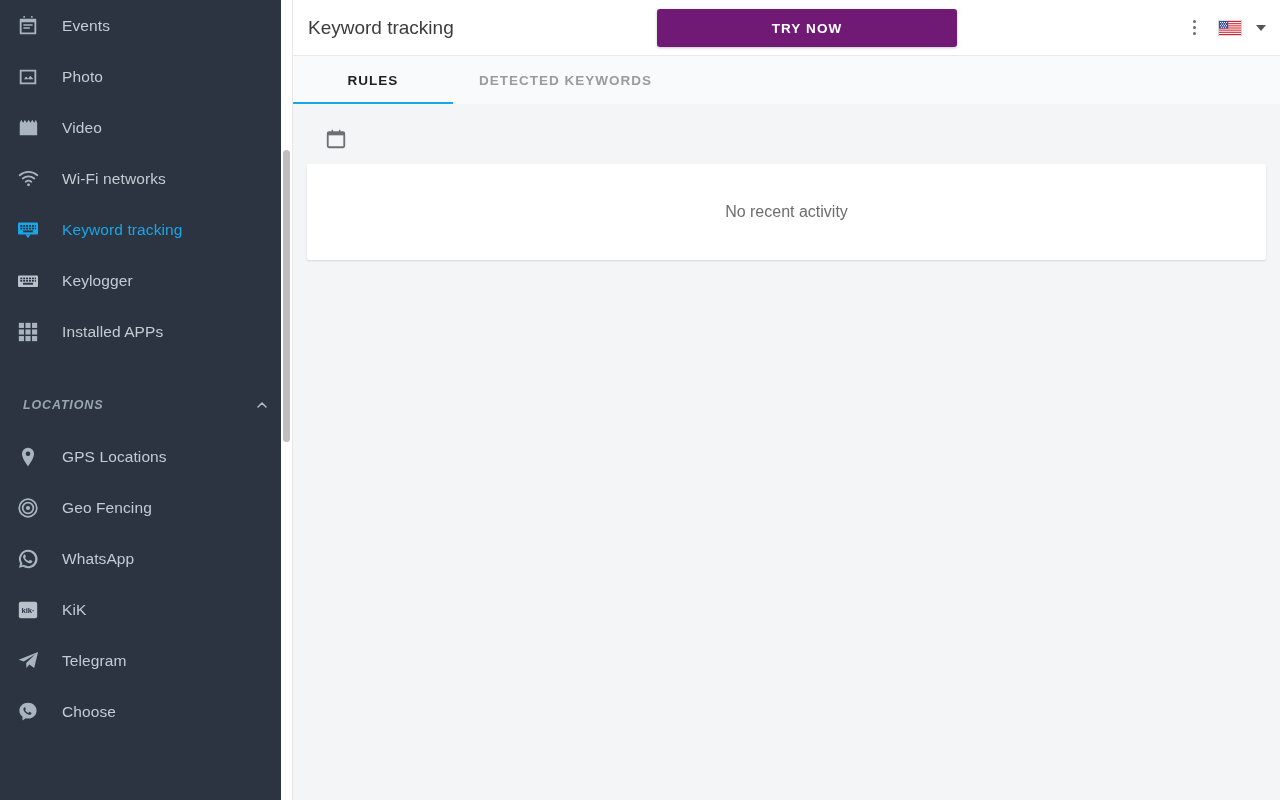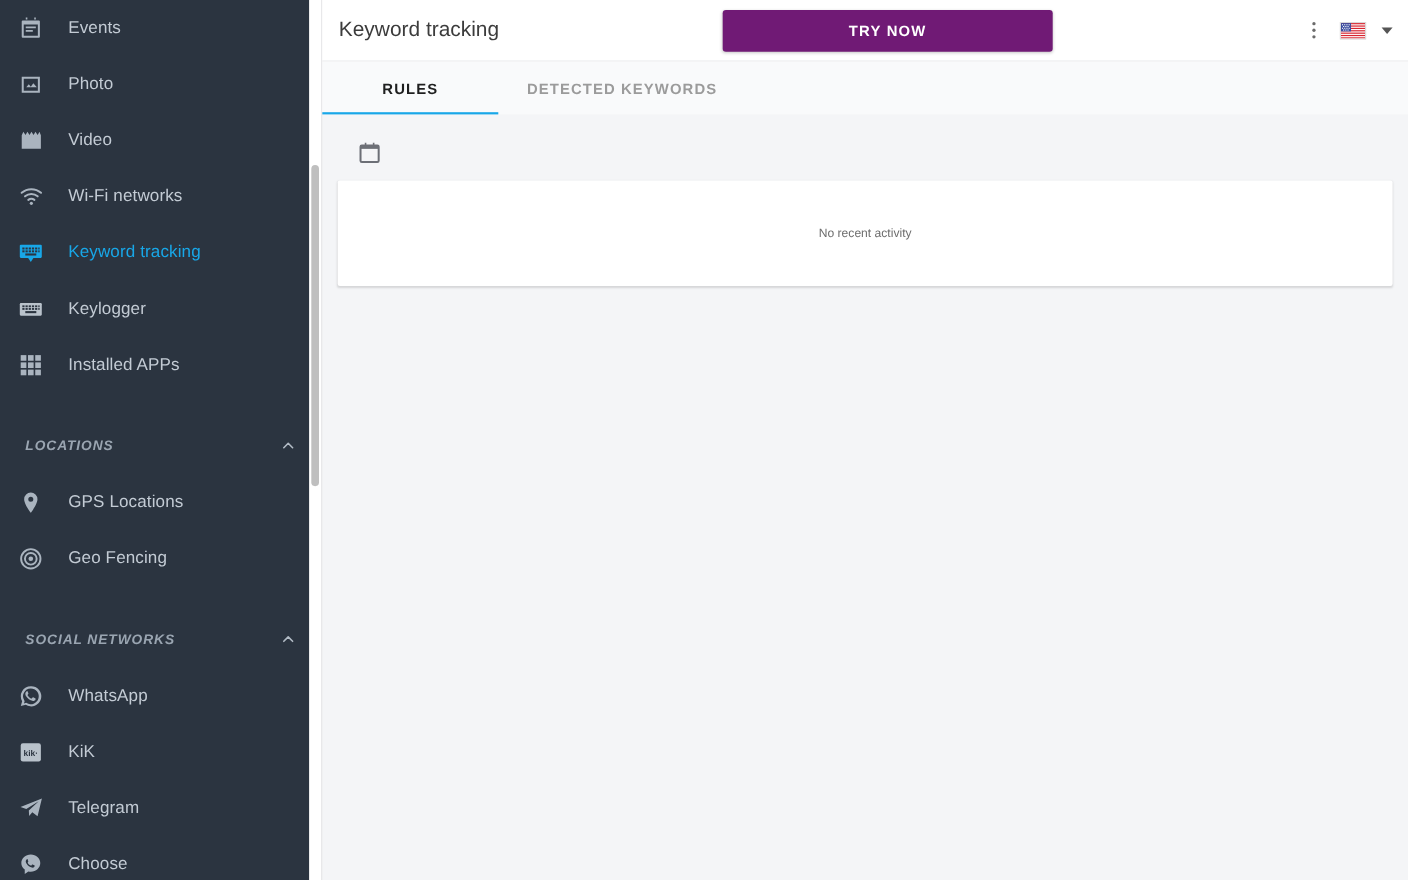--- a/index.html
+++ b/index.html
@@ -175,21 +175,21 @@
     font-family: "Liberation Sans", sans-serif;
   }
 
   .cal-row { height: 46px; display: flex; align-items: center; padding-left: 18px; }
   .cal-ic { cursor: pointer; display:block; }
 
   .activity-card {
     height: 96px;
     display: flex; align-items: center; justify-content: center;
   }
-  .activity-txt { font-size: 11px; color: #6d6d6d; }
+  .activity-txt { font-size: 16px; color: #6d6d6d; }
 </style>
 </head>
 <body>
 
 <aside class="sidebar">
   <div class="sb-inner">
 
     <div class="nav-item">
       <span class="ico">
         <svg width="22" height="22" viewBox="0 0 24 24">
@@ -317,28 +317,20 @@
       <span class="ico">
         <svg width="22" height="22" viewBox="0 0 24 24">
           <circle cx="12" cy="12" r="9.6" fill="none" stroke="#aab4bf" stroke-width="1.9"></circle>
           <circle cx="12" cy="12" r="5.8" fill="none" stroke="#aab4bf" stroke-width="1.9"></circle>
           <circle cx="12" cy="12" r="2.3" fill="#aab4bf"></circle>
         </svg>
       </span>
       <span class="lbl">Geo Fencing</span>
     </div>
 
-    <div class="sec-head">
-      <span class="sec-title">SOCIAL NETWORKS</span>
-      <span class="chev">
-        <svg width="16" height="16" viewBox="0 0 24 24">
-            <path fill="none" stroke="#b2bbc5" stroke-width="2.2" stroke-linecap="round" stroke-linejoin="round" d="M6 15l6-6 6 6"></path>
-          </svg>
-      </span>
-    </div>
 
     <div class="nav-item">
       <span class="ico">
         <svg width="22" height="22" viewBox="0 0 24 24">
             <path fill="#aab4bf" d="M12 2a10 10 0 0 0-8.6 15l-1.3 4.6L7 20.4A10 10 0 1 0 12 2zm0 2.2a7.8 7.8 0 1 1-4.1 14.4l-.4-.2-2.3.7.7-2.3-.2-.4A7.8 7.8 0 0 1 12 4.2z"></path>
             <path fill="#aab4bf" d="M9.3 7.6c-.2-.5-.4-.5-.6-.5h-.5c-.2 0-.5.1-.7.4-.3.3-.9.9-.9 2.1s.9 2.4 1 2.6c.1.2 1.7 2.8 4.3 3.8 2.1.8 2.5.7 3 .6.5 0 1.5-.6 1.7-1.2.2-.6.2-1.1.1-1.2l-.5-.3-1.8-.9c-.2-.1-.4-.1-.6.1l-.8 1c-.2.2-.3.2-.5.1-.3-.1-1.2-.4-2.2-1.3-.8-.7-1.3-1.6-1.5-1.9-.1-.2 0-.4.1-.5l.4-.5.3-.5v-.5l-.8-1.8z"></path>
           </svg>
       </span>
       <span class="lbl">WhatsApp</span>
     </div>

